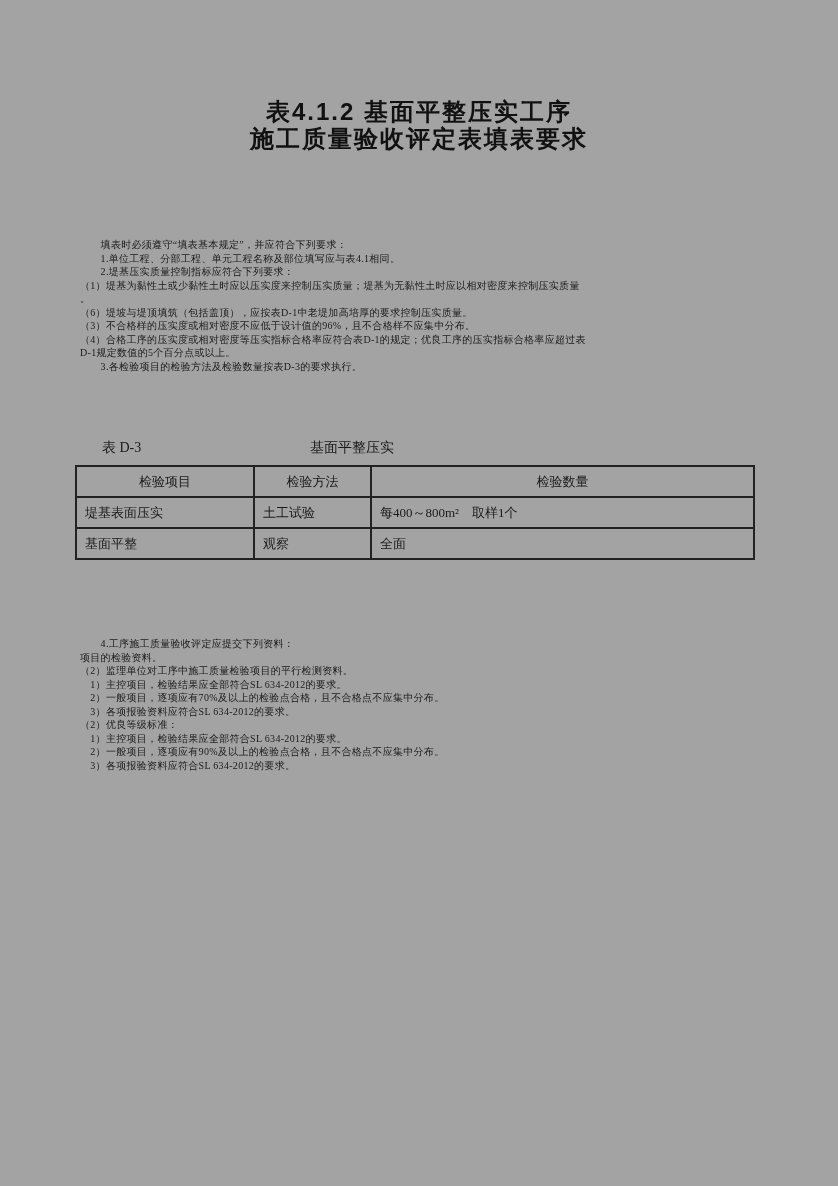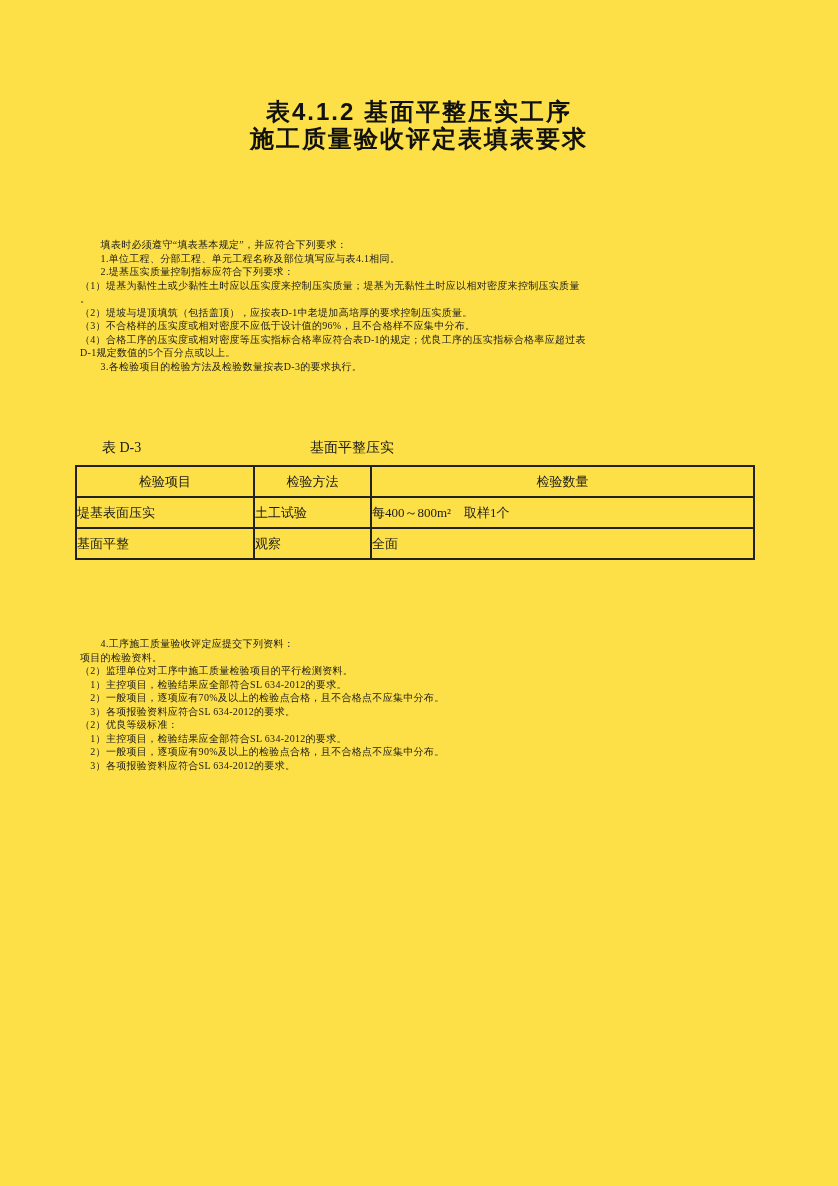--- a/index.html
+++ b/index.html
@@ -1,21 +1,21 @@
 <!DOCTYPE html>
 <html><head>
 <meta charset="utf-8">
 <style>
   * { box-sizing: border-box; margin: 0; padding: 0; }
   html, body { background: #ffffff; }
   .page {
     position: relative;
     width: 838px;
     height: 1186px;
-    background: #fde047;
+    background: #a3a3a3;
     color: #1a1a1a;
     font-family: "Liberation Serif", "DejaVu Serif", serif;
     overflow: hidden;
   }
   .doc-title {
     position: absolute;
     top: 98px;
     left: 0;
     right: 0;
     text-align: center;
@@ -67,40 +67,40 @@
     overflow: hidden;
     white-space: pre;
   }
   table.d3 th {
     font-weight: normal;
     vertical-align: middle;
   }
   table.d3 td {
     text-align: left;
     vertical-align: middle;
-    padding-left: 0;
+    padding-left: 8px;
   }
 </style>
 </head>
 <body>
 
 <div class="page">
 
   <div class="doc-title">
     <div>表4.1.2 基面平整压实工序</div>
     <div>施工质量验收评定表填表要求</div>
   </div>
 
   <div class="text-block block-intro" id="intro-block">
       <div class="text-line">　　填表时必须遵守“填表基本规定”，并应符合下列要求：</div>
       <div class="text-line">　　1.单位工程、分部工程、单元工程名称及部位填写应与表4.1相同。</div>
       <div class="text-line">　　2.堤基压实质量控制指标应符合下列要求：</div>
       <div class="text-line">（1）堤基为黏性土或少黏性土时应以压实度来控制压实质量；堤基为无黏性土时应以相对密度来控制压实质量</div>
       <div class="text-line">。</div>
-      <div class="text-line">（2）堤坡与堤顶填筑（包括盖顶），应按表D-1中老堤加高培厚的要求控制压实质量。</div>
+      <div class="text-line">（6）堤坡与堤顶填筑（包括盖顶），应按表D-1中老堤加高培厚的要求控制压实质量。</div>
       <div class="text-line">（3）不合格样的压实度或相对密度不应低于设计值的96%，且不合格样不应集中分布。</div>
       <div class="text-line">（4）合格工序的压实度或相对密度等压实指标合格率应符合表D-1的规定；优良工序的压实指标合格率应超过表</div>
       <div class="text-line">D-1规定数值的5个百分点或以上。</div>
       <div class="text-line">　　3.各检验项目的检验方法及检验数量按表D-3的要求执行。</div>
     </div>
 
   <div class="caption-row">
     <span class="cap-label">表 D-3</span>
     <span class="cap-title">基面平整压实</span>
   </div>

